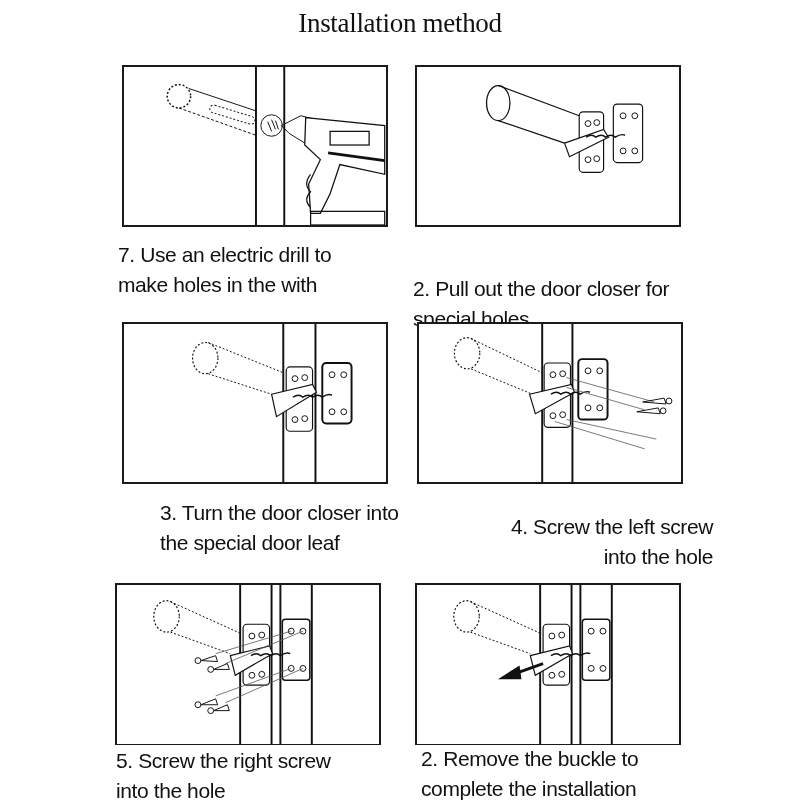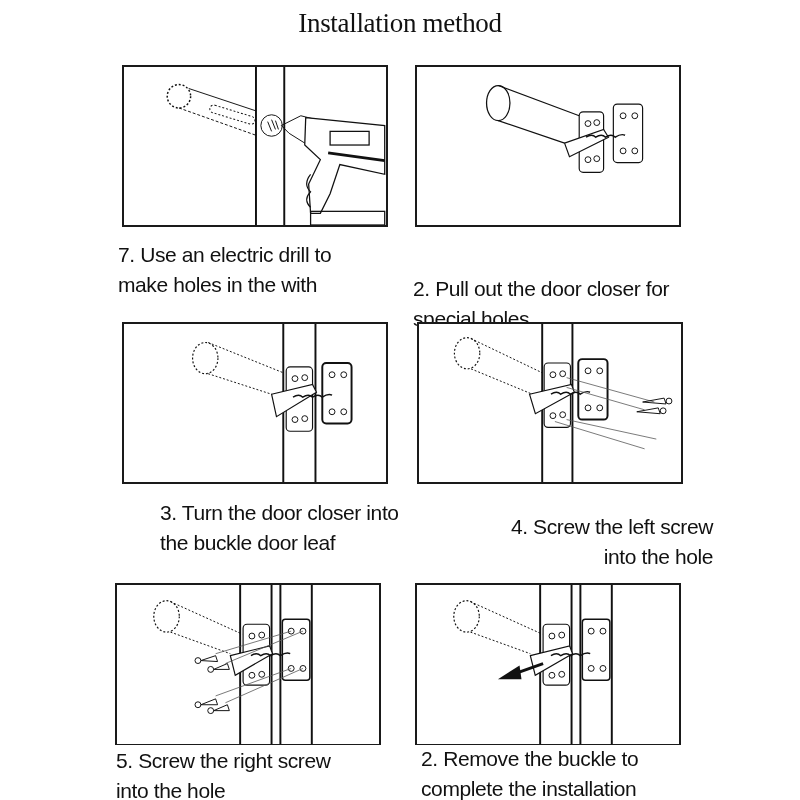--- a/index.html
+++ b/index.html
@@ -78,21 +78,21 @@
     <circle cx="212" cy="52" r="3" fill="none" stroke="#111"></circle>
       <circle cx="224" cy="52" r="3" fill="none" stroke="#111"></circle>
     <circle cx="212" cy="90" r="3" fill="none" stroke="#111"></circle>
       <circle cx="224" cy="90" r="3" fill="none" stroke="#111"></circle>
     <path d="M150 72 L192 62 L196 70 L155 95 Z" fill="#fff" stroke="#111" stroke-width="1.2"></path>
     <path d="M172 75 q6-4 10 0 q6-4 10 0 q6-4 10 0 q6-4 10 -2" fill="none" stroke="#111" stroke-width="1.5"></path>
   </svg>
 </div>
 <div class="caption" style="left:118px; top:498px;margin-left:42px;">
   <span>3. Turn the door closer into</span>
-  <span>the buckle door leaf</span>
+  <span>the special door leaf</span>
 </div>
 
 <div class="panel" style="left:417px; top:322px;">
   <svg viewBox="0 0 266 162">
     <line x1="125" y1="0" x2="125" y2="162" stroke="#111" stroke-width="2"></line>
     <line x1="156" y1="0" x2="156" y2="162" stroke="#111" stroke-width="2"></line>
     <ellipse cx="48" cy="30" rx="13" ry="16" fill="none" stroke="#111" stroke-width="1.2" stroke-dasharray="2,2"></ellipse>
     <line x1="52" y1="15" x2="125" y2="50" stroke="#111" stroke-width="1" stroke-dasharray="2,2"></line>
     <line x1="52" y1="46" x2="115" y2="72" stroke="#111" stroke-width="1" stroke-dasharray="2,2"></line>
     <rect x="127" y="40" width="27" height="66" rx="4" fill="#fff" stroke="#111" stroke-width="1.2"></rect>

